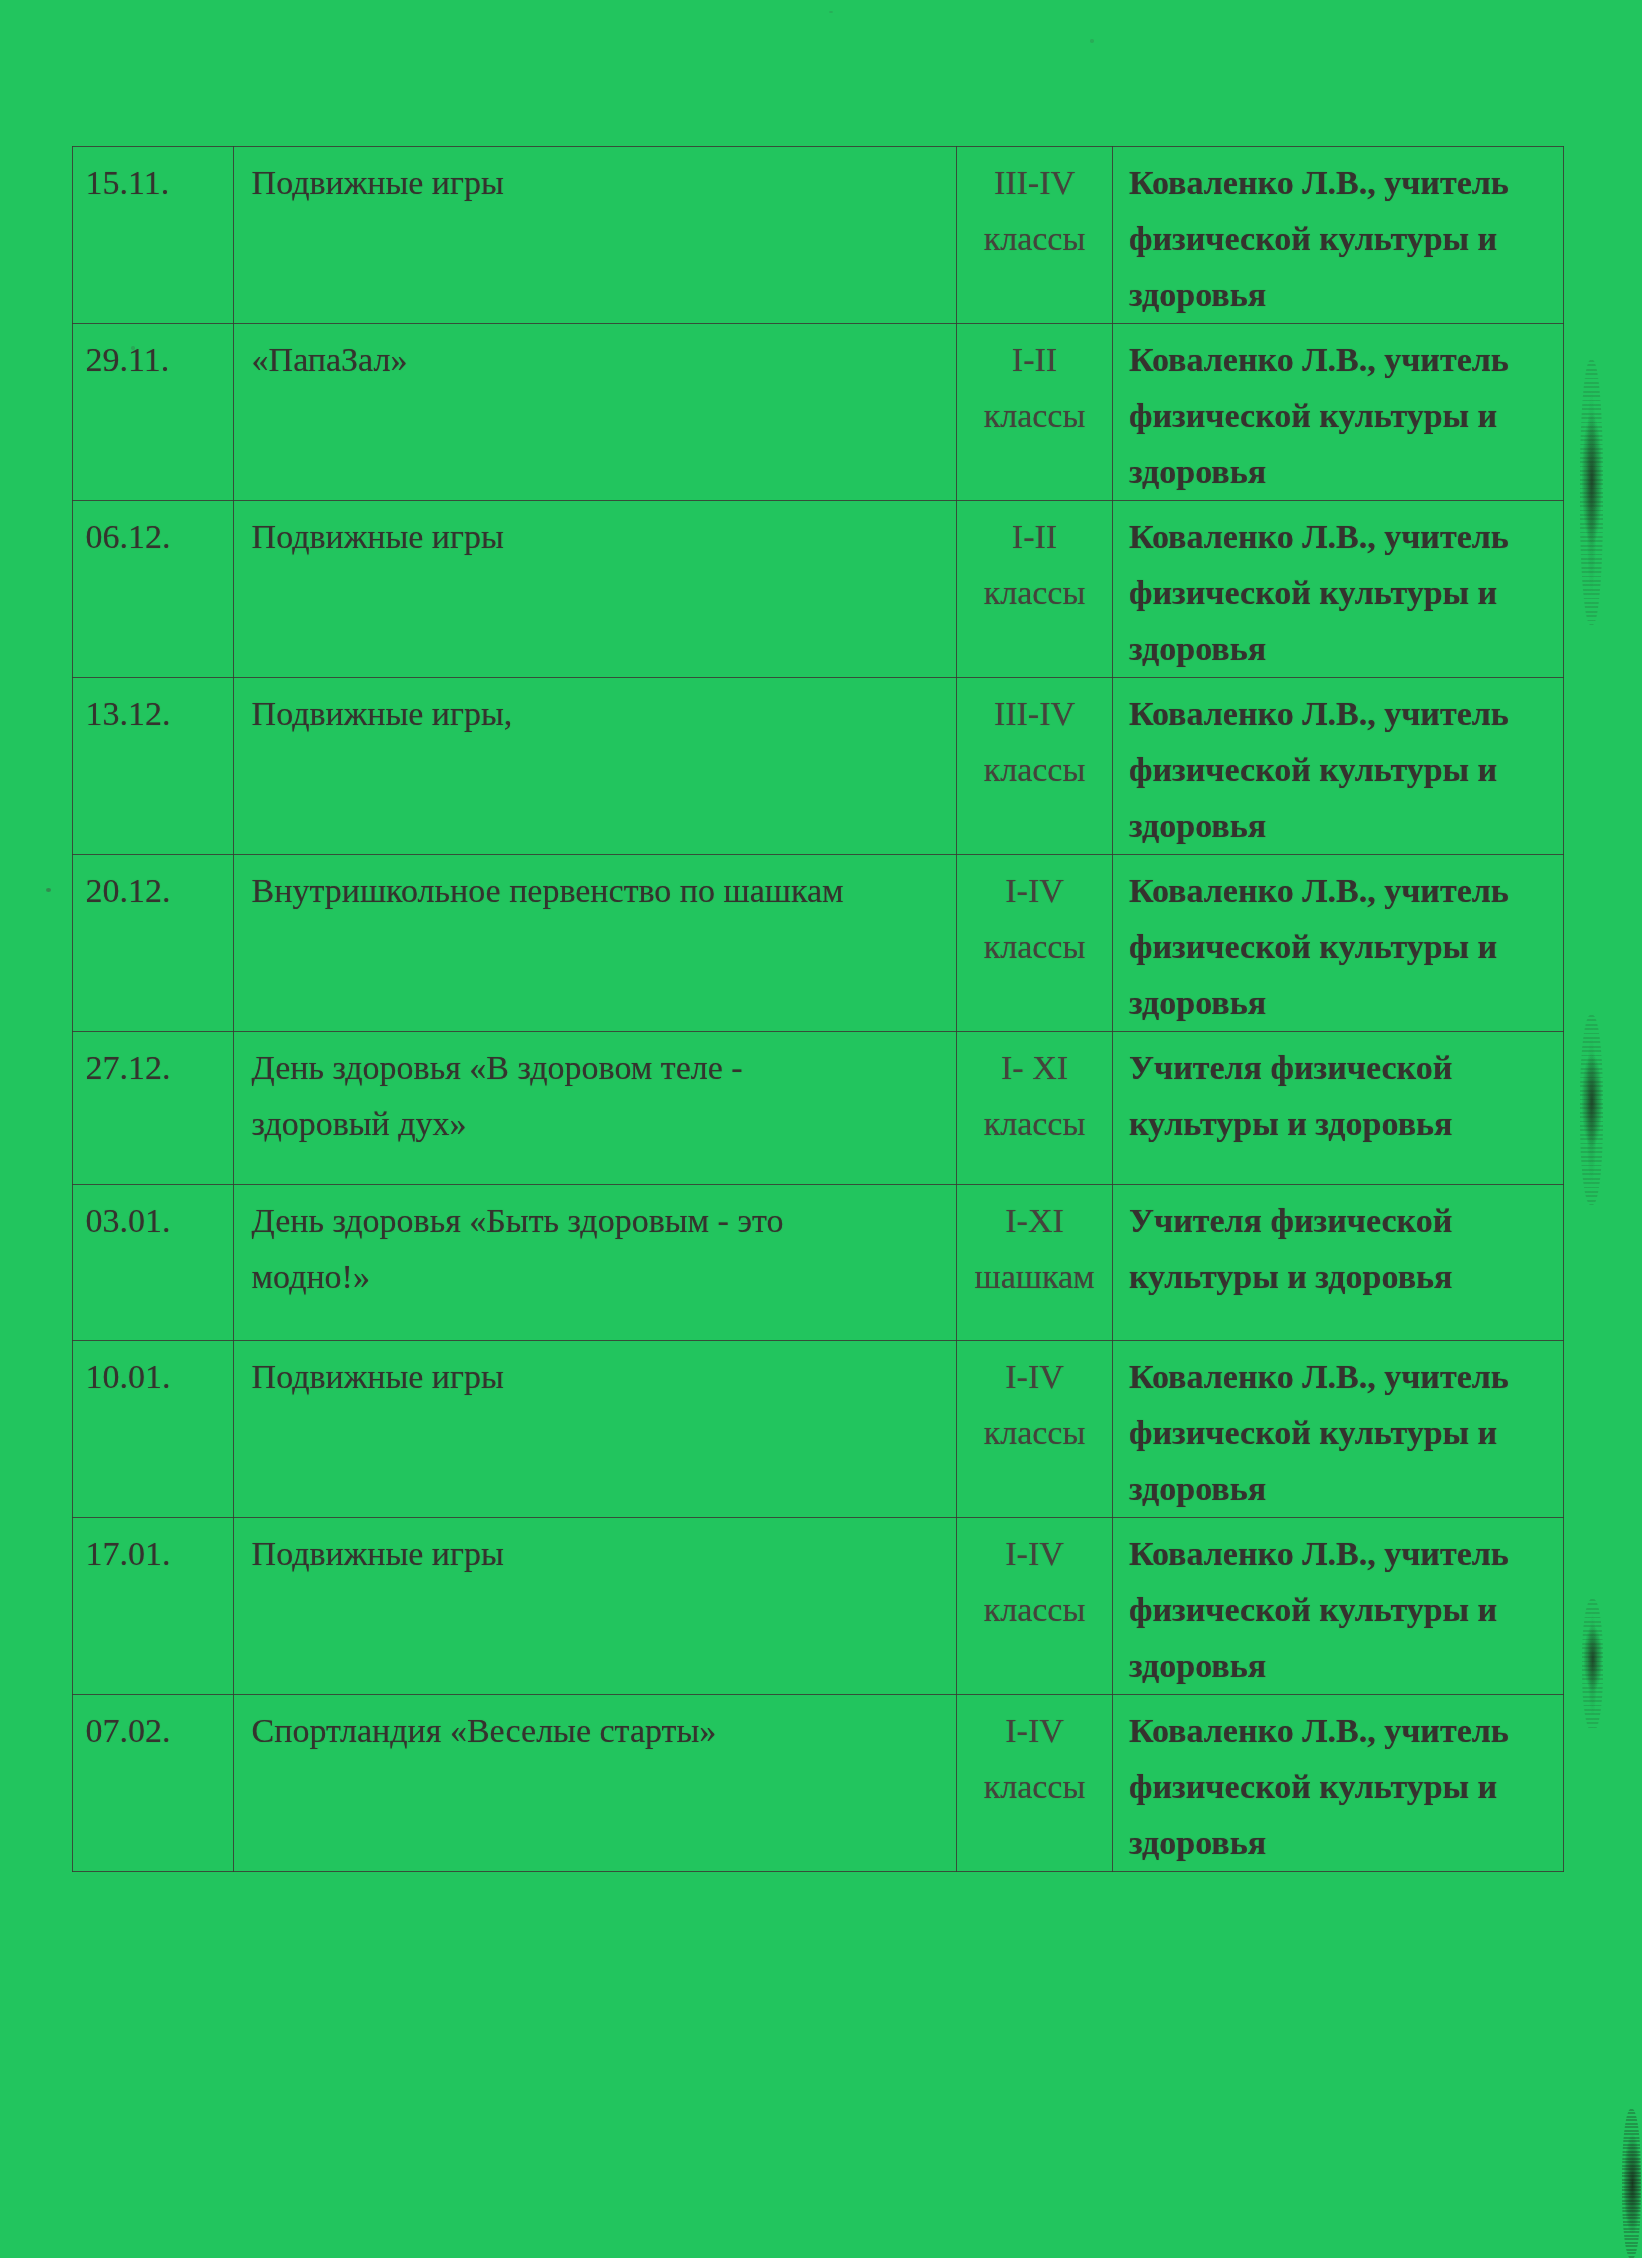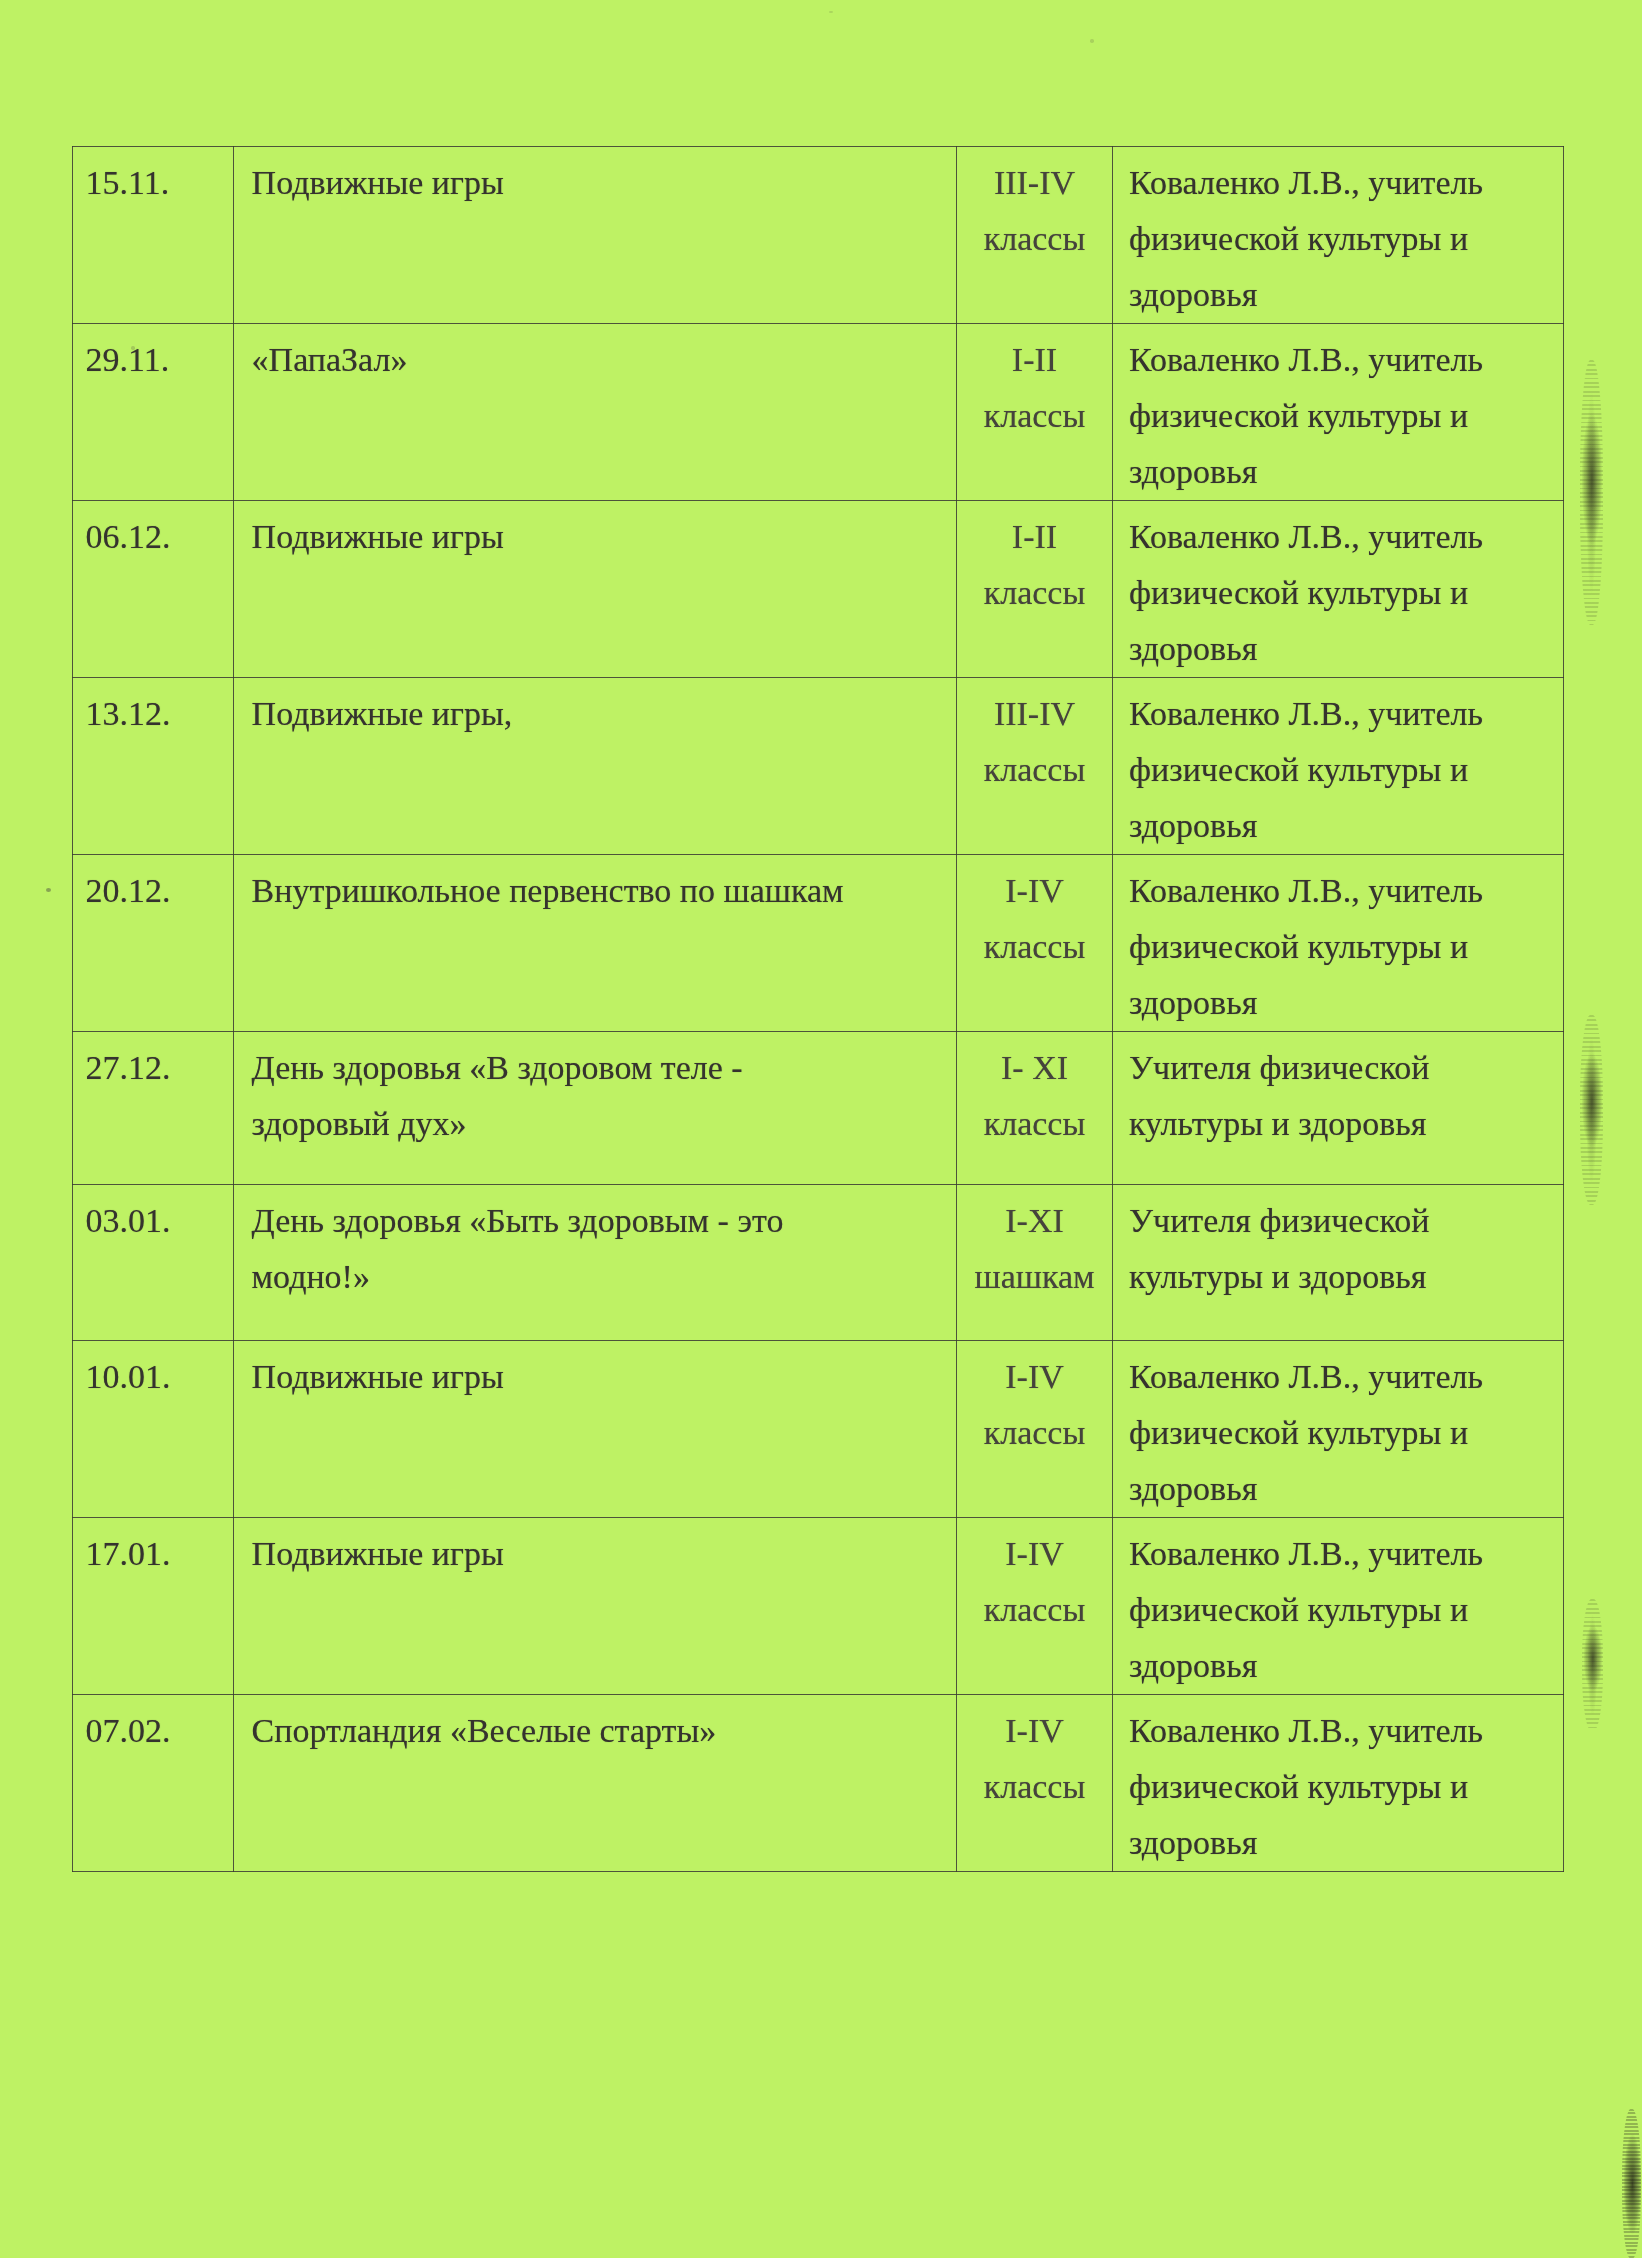--- a/index.html
+++ b/index.html
@@ -4,21 +4,21 @@
 <style>
   html, body {
     margin: 0;
     padding: 0;
     background: #ffffff;
   }
   #page {
     position: relative;
     width: 1643px;
     height: 2258px;
-    background: #bef264;
+    background: #22c55e;
     overflow: hidden;
     font-family: "Liberation Serif", "DejaVu Serif", serif;
   }
   
   .doc-table-wrap {
     position: absolute;
     left: 72px;
     top: 146px;
     width: 1492px;
     filter: blur(0.3px);
@@ -34,21 +34,21 @@
   }
   table.doc-table td {
     border: 1.8px solid rgba(58, 56, 50, 0.85);
     vertical-align: top;
     white-space: pre-line;
     overflow: hidden;
   }
   td.c-date        { padding: 8px 5.3px 0 12.4px; }
   td.c-activity    { padding: 8px 12.4px 0 17.6px; }
   td.c-grades      { padding: 8px 3.5px 0 3.5px; text-align: center; color: #45433c; }
-  td.c-responsible { padding: 8px 8.8px 0 16px; }
+  td.c-responsible { padding: 8px 8.8px 0 16px; font-weight: bold; }
 
   tr.rh-a td { height: 131px; }
   tr.rh-b td { height: 144px; }
   tr.rh-c td { height: 147px; }
   tr.rh-d td { height: 129px; }
 
   
   .smudge {
     position: absolute;
     border-radius: 45%;

